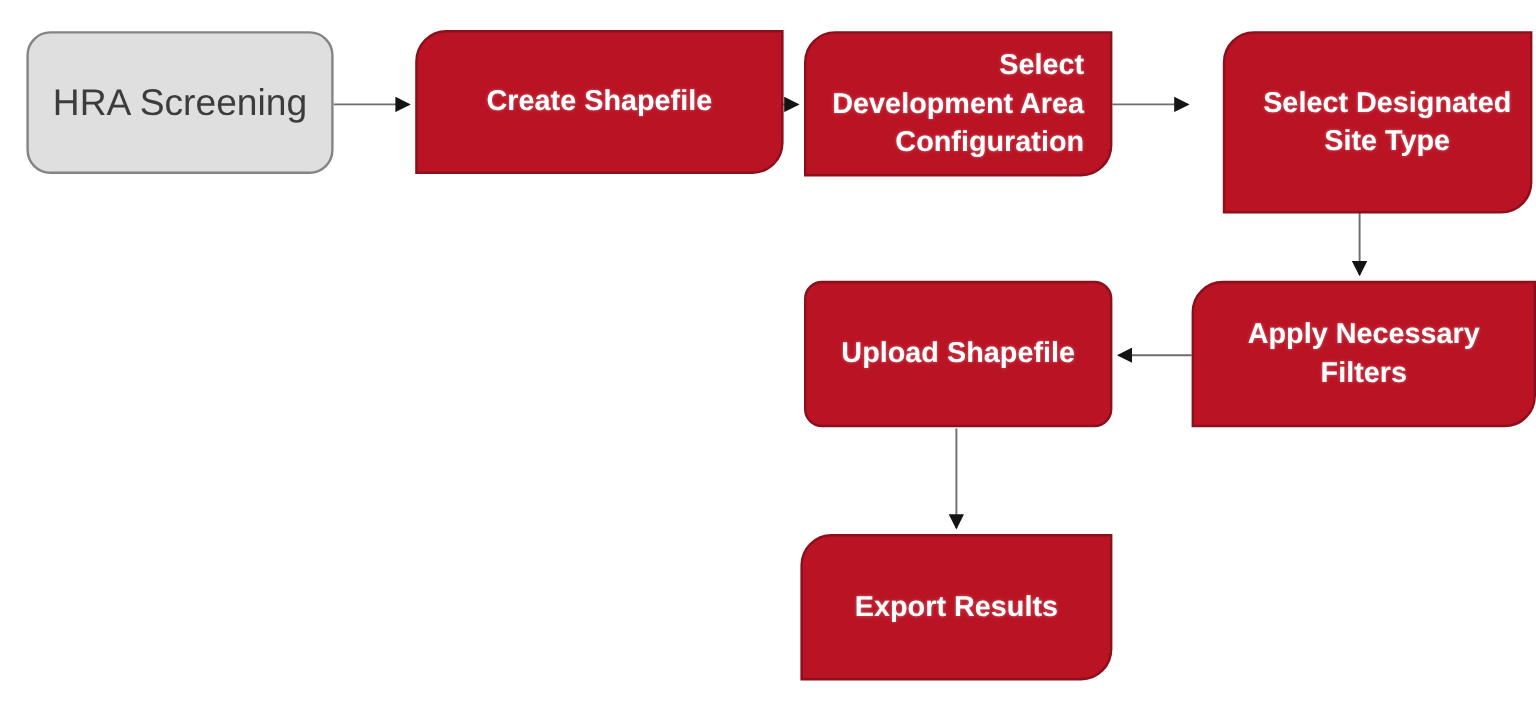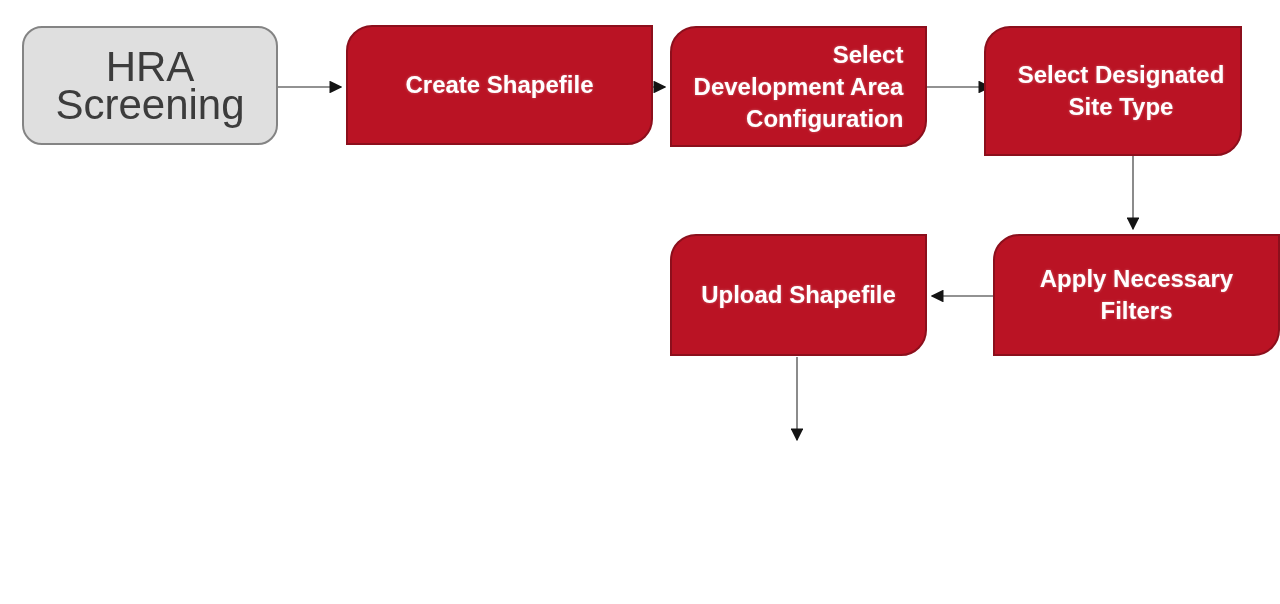--- a/index.html
+++ b/index.html
@@ -46,30 +46,30 @@
     font-size: 24px;
     line-height: 32px;
     text-shadow: 0 0 3px rgba(255,255,255,0.35);
   }
   .node.start {
     background: #DFDFDF;
     border: 2px solid #848484;
     border-radius: 20px;
     color: #3C3C3C;
     font-weight: 400;
-    font-size: 42px;
+    font-size: 31px;
     line-height: 38px;
   }
   
   #node-0 { left: 22px;  top: 26px;  width: 256px; height: 119px; }
   #node-1 { left: 346px; top: 25px;  width: 307px; height: 120px; }
   #node-2 { left: 670px; top: 26px;  width: 257px; height: 121px; text-align: right; }
-  #node-3 { left: 984px; top: 26px;  width: 258px; height: 130px; padding-left: 16px; }
+  #node-3 { left: 1019px; top: 26px;  width: 258px; height: 152px; padding-left: 16px; }
   #node-4 { left: 993px; top: 234px; width: 287px; height: 122px; }
-  #node-5 { left: 670px; top: 234px; width: 257px; height: 122px; }
+  #node-5 { left: 670px; top: 234px; width: 257px; height: 122px; border-radius: 15px; }
   #node-6 { left: 667px; top: 445px; width: 260px; height: 122px; }
 </style>
 </head>
 <body>
 
 <div class="canvas">
 
   <svg class="connectors" viewBox="0 0 1280 604" xmlns="http://www.w3.org/2000/svg" aria-hidden="true">
     <defs>
       <marker id="arrow" viewBox="0 0 10 10" refX="9" refY="5" markerWidth="8" markerHeight="8" orient="auto-start-reverse">
@@ -117,14 +117,17 @@
 
   <div class="node step" id="node-4">
     <span class="node-label">Apply Necessary
 Filters</span>
   </div>
 
   <div class="node step" id="node-5">
     <span class="node-label">Upload Shapefile</span>
   </div>
 
+  <div class="node step" id="node-6">
+    <span class="node-label">Export Results</span>
+  </div>
 
 </div>
 
 </body></html>

